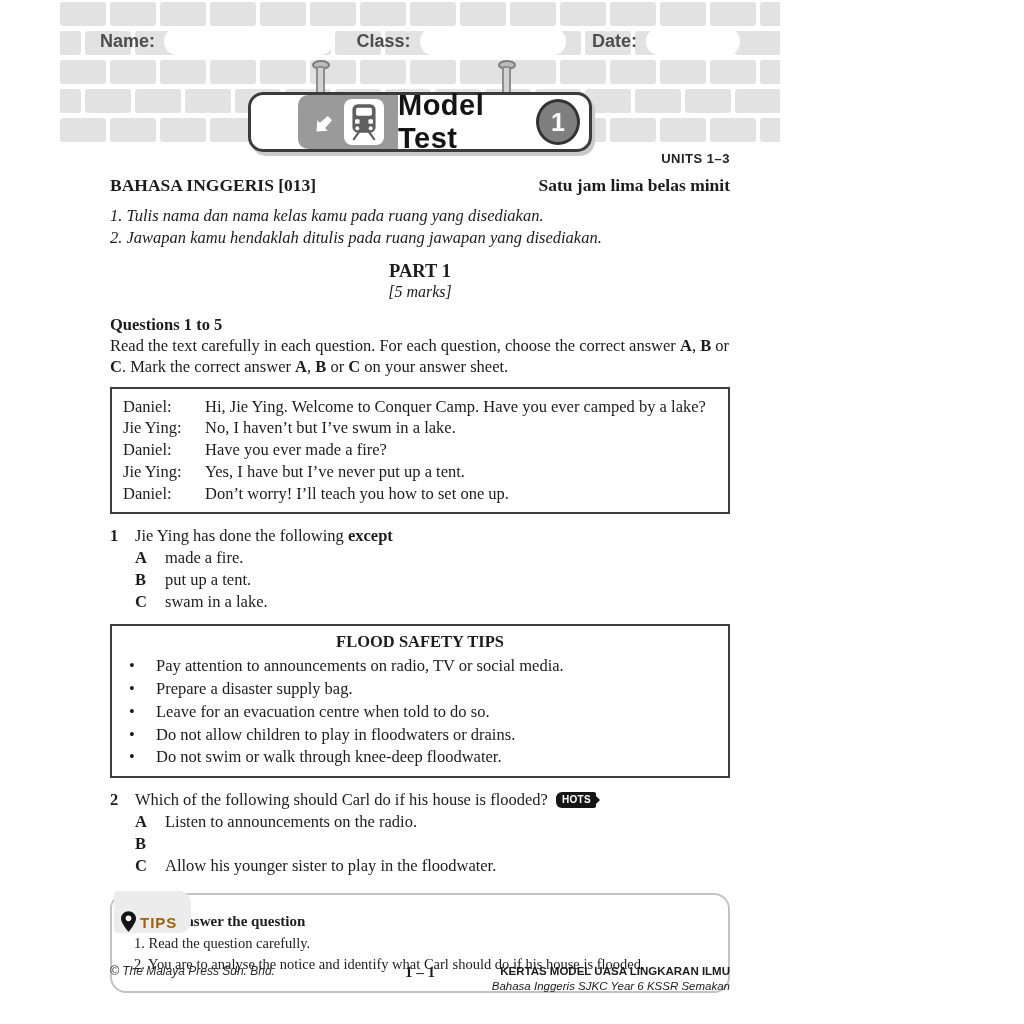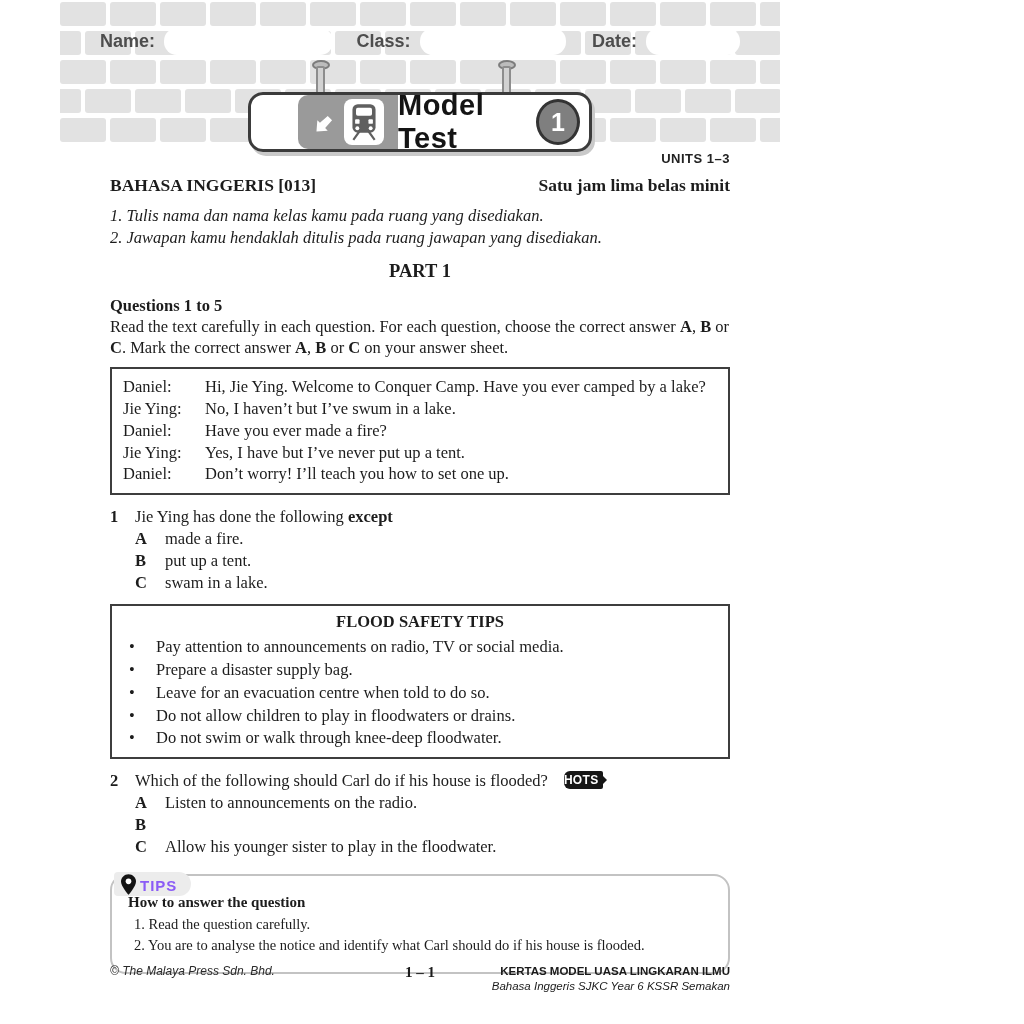--- a/index.html
+++ b/index.html
@@ -61,41 +61,41 @@
   .dlg-speaker { width:82px; flex-shrink:0; }
   .dlg-text { flex:1; }
 
   .question { margin-top:11px; font-size:16.5px; line-height:1.3; }
   .q-row { display:flex; }
   .q-num { width:25px; flex-shrink:0; font-weight:bold; }
   .q-text { flex:1; }
   .options { margin-left:25px; }
   .opt-row { display:flex; line-height:1.35; }
   .opt-letter { width:30px; flex-shrink:0; font-weight:bold; }
-  .hots-badge { display:inline-block; vertical-align:2px; margin-left:16px; position:relative;
+  .hots-badge { display:inline-block; vertical-align:2px; margin-left:8px; position:relative;
                 background:#161616; color:#fff; font-family:"Liberation Sans", sans-serif;
-                font-weight:bold; font-size:12px; letter-spacing:0.3px; line-height:1;
-                padding:3px 5px 3px 0; border-radius:6px 2px 2px 6px; }
+                font-weight:bold; font-size:10px; letter-spacing:0.3px; line-height:1;
+                padding:3px 5px 3px 6px; border-radius:6px 2px 2px 6px; }
   .hots-badge::after { content:""; position:absolute; right:-4px; top:50%; margin-top:-4px;
                 border-top:4px solid transparent; border-bottom:4px solid transparent;
                 border-left:4px solid #161616; }
 
   .notice-box { margin-top:10px; border:2px solid #3e3e3e; padding:5px 12px 7px;
                 font-size:16.5px; line-height:1.38; }
   .notice-title { text-align:center; font-weight:bold; font-size:16.5px; margin-bottom:2px; }
   .bullet-row { display:flex; }
   .bullet-dot { width:32px; flex-shrink:0; padding-left:5px; }
   .bullet-text { flex:1; }
 
   
   .tips-wrap { margin-top:16px; position:relative; }
   .tips-tab { position:absolute; top:-2px; left:4px; z-index:2; background:#ececec;
-              border-radius:4px 12px 12px 4px; padding:2px 14px 2px 7px; display:flex;
+              border-radius:4px 12px 12px 4px; padding:20px 14px 2px 7px; display:flex;
               align-items:flex-end; gap:4px; font-family:"Liberation Sans", sans-serif;
-              font-weight:bold; font-size:15px; letter-spacing:1px; color:#8b5cf6; }
+              font-weight:bold; font-size:15px; letter-spacing:1px; color:#a16207; }
   .tips-tab svg { margin-bottom:-1px; }
   .tips-box { margin-top:9px; border:2px solid #c3c3c3; border-radius:16px;
               padding:16px 16px 16px; font-size:14.5px; line-height:1.45; }
   .tips-heading { font-weight:bold; font-size:15px; }
   .tips-item { padding-left:6px; }
 
   
   .footer { position:absolute; left:50px; right:50px; bottom:30px; display:flex;
             align-items:flex-start;gap:43px; }
   .f-left { flex:1; font-family:"Liberation Sans", sans-serif; font-style:italic;
@@ -171,20 +171,21 @@
         <span>BAHASA INGGERIS [013]</span>
         <span>Satu jam lima belas minit</span>
       </div>
 
       <div class="instructions">
         <div>1. Tulis nama dan nama kelas kamu pada ruang yang disediakan.</div>
         <div>2. Jawapan kamu hendaklah ditulis pada ruang jawapan yang disediakan.</div>
       </div>
 
       <div class="part-head">PART 1</div>
+      <div class="part-marks">[5 marks]</div>
 
       <div class="q-section-head">Questions 1 to 5</div>
       <div class="q-intro"><span>Read the text carefully in each question. For each question, choose the correct answer </span><span style="font-weight: bold;">A</span><span>, </span><span style="font-weight: bold;">B</span><span> or </span><span style="font-weight: bold;">C</span><span>. Mark the correct answer </span><span style="font-weight: bold;">A</span><span>, </span><span style="font-weight: bold;">B</span><span> or </span><span style="font-weight: bold;">C</span><span> on your answer sheet.</span></div>
 
       <div class="dialogue-box">
         <div class="dlg-row">
           <span class="dlg-speaker">Daniel:</span>
           <span class="dlg-text">Hi, Jie Ying. Welcome to Conquer Camp. Have you ever camped by a lake?</span>
         </div>
         <div class="dlg-row">

